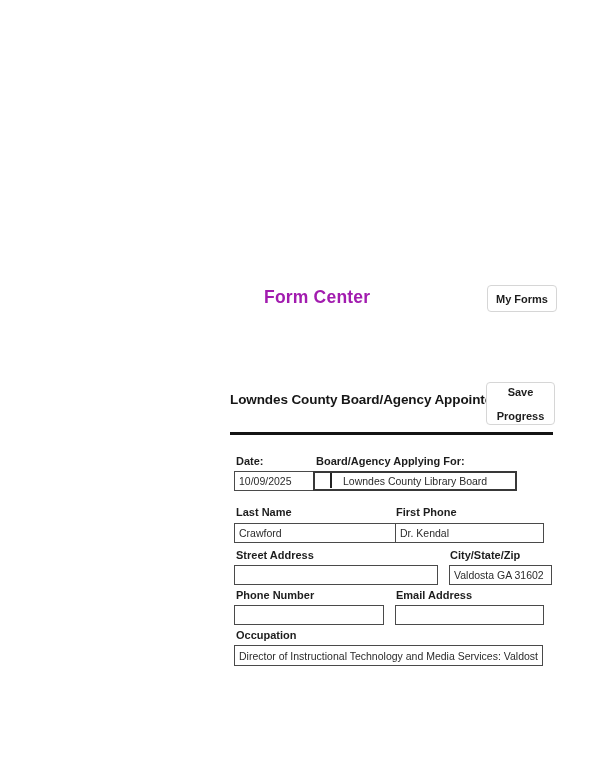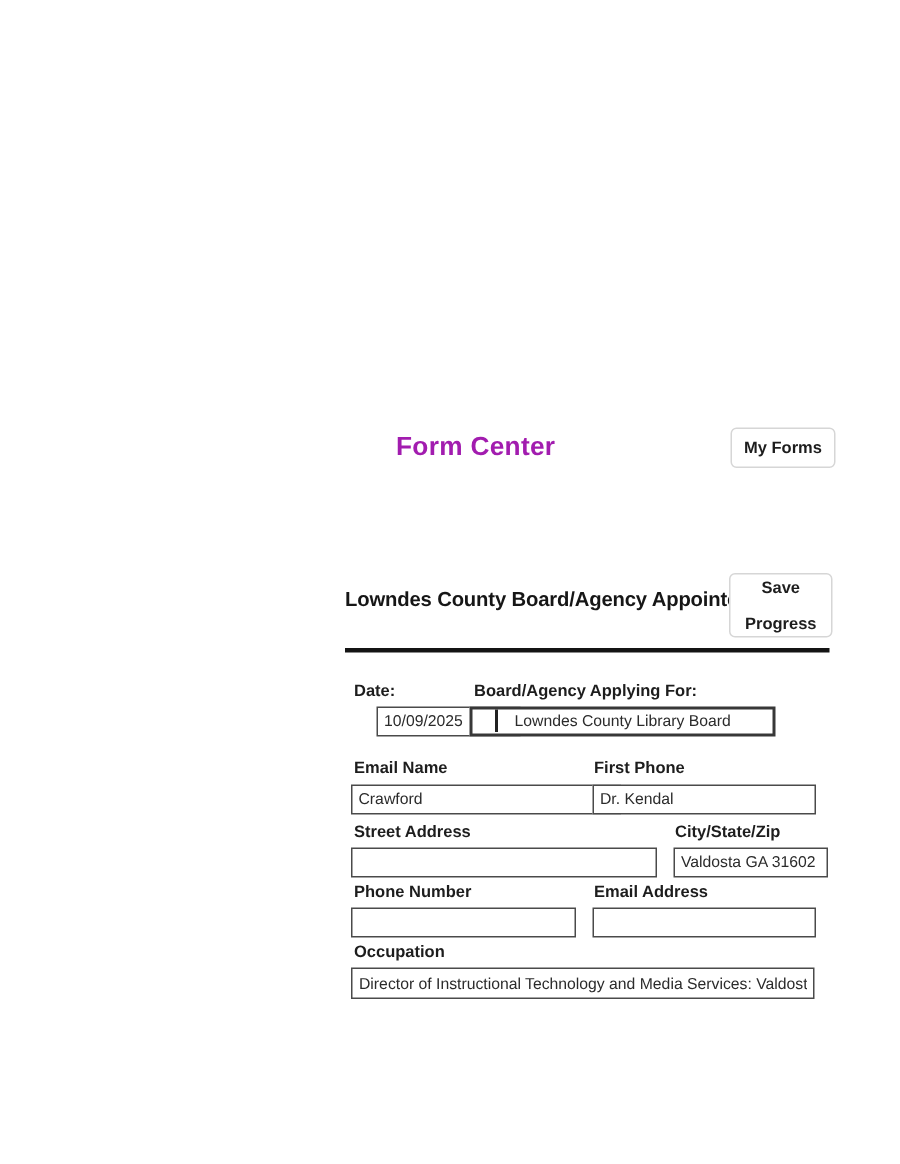--- a/index.html
+++ b/index.html
@@ -66,21 +66,21 @@
   .input-wrap .text-input { position: absolute; left: 0; top: 0; width: 100%; height: 100%; }
   .caret {
     position: absolute;
     left: 17px; top: 2px; width: 1.5px; height: 15px;
     background: #222222;
   }
 
   
   .lbl-date        { left: 236px; top: 455px; }
   .lbl-board       { left: 316px; top: 455px; }
-  .in-date         { left: 234px; top: 471px; width: 96px; margin-left: 17px; }
+  .in-date         { left: 234px; top: 471px; width: 96px; }
   .wrap-board      { left: 313px; top: 471px; width: 204px; height: 20px; }
   .wrap-board .text-input { border-width: 2px; border-color: #383838; padding-left: 28px; }
 
   .lbl-lastname    { left: 236px; top: 506px; }
   .lbl-firstname   { left: 396px; top: 506px; }
   .in-lastname     { left: 234px; top: 523px; width: 180px; }
   .in-firstname    { left: 395px; top: 523px; width: 149px; }
 
   .lbl-street      { left: 236px; top: 549px; }
   .lbl-city        { left: 450px; top: 549px; }
@@ -108,21 +108,21 @@
 <div class="abs heading-rule"></div>
 
 <div class="abs field-label lbl-date">Date:</div>
 <div class="abs field-label lbl-board">Board/Agency Applying For:</div>
 <input class="text-input in-date" value="10/09/2025" style="">
 <div class="input-wrap wrap-board">
   <input class="text-input" value="Lowndes County Library Board" style="">
   <div class="caret"></div>
 </div>
 
-<div class="abs field-label lbl-lastname">Email Name</div>
+<div class="abs field-label lbl-lastname">Last Name</div>
 <div class="abs field-label lbl-firstname">First Phone</div>
 <input class="text-input in-lastname" value="Crawford" style="">
 <input class="text-input in-firstname" value="Dr. Kendal" style="">
 
 <div class="abs field-label lbl-street">Street Address</div>
 <div class="abs field-label lbl-city">City/State/Zip</div>
 <input class="text-input in-street" value="" style="">
 <input class="text-input in-city" value="Valdosta GA 31602" style="">
 
 <div class="abs field-label lbl-phone">Phone Number</div>

